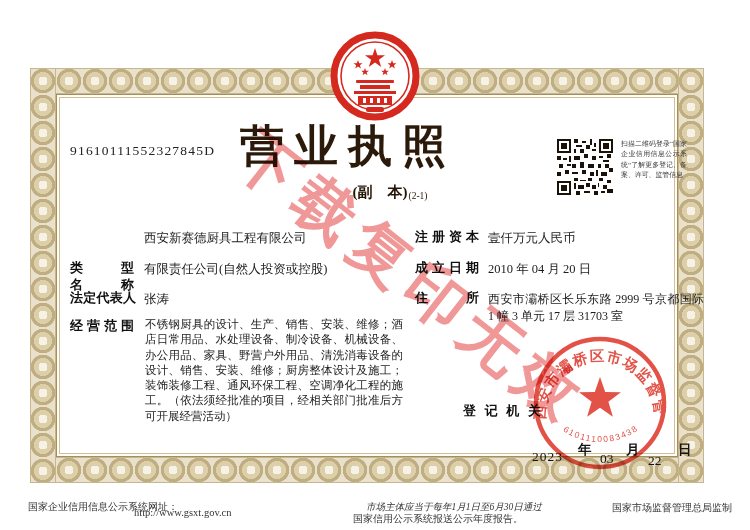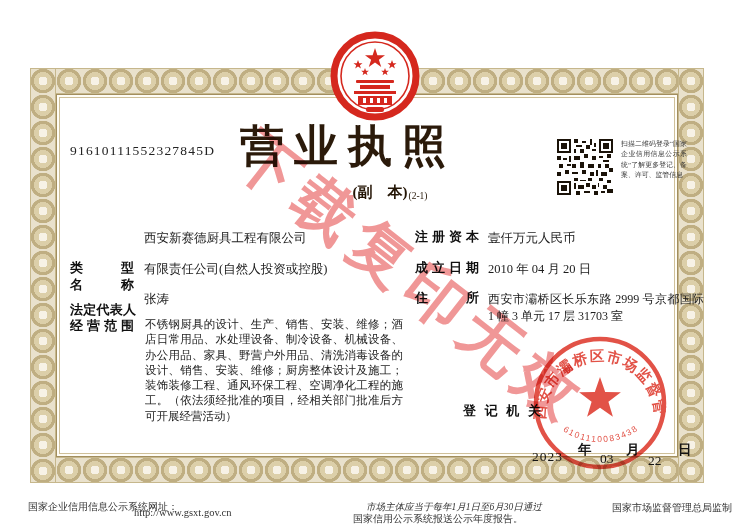--- a/index.html
+++ b/index.html
@@ -48,21 +48,21 @@
   
   .lbl {
     position:absolute; font-size:13px; font-weight:700; color:#101010;
     text-align:justify; text-align-last:justify; width:64px;
   }
   .val { position:absolute; font-size:12.5px; color:#1c1c1c; }
   .lbl-name { left:70px; top:228px;margin-top:48px; }
   .val-name { left:144px; top:230px; }
   .lbl-type { left:70px; top:259px; }
   .val-type { left:144px; top:261px; }
-  .lbl-rep  { left:70px; top:301px; width:66px; }
+  .lbl-rep  { left:70px; top:289px; width:66px; }
   .val-rep  { left:144px; top:291px; }
   .lbl-scope{ left:70px; top:317px; }
   .val-scope{ left:145px; top:317px; width:258px; font-size:11.5px; line-height:15.3px; text-align:justify; }
 
   .lbl-capital { left:415px; top:228px; }
   .val-capital { left:488px; top:230px;font-family:Liberation Serif, serif; }
   .lbl-estdate { left:415px; top:259px; }
   .val-estdate { left:488px; top:261px; }
   .lbl-address { left:415px; top:289px; }
   .val-address { left:488px; top:291px; width:216px; line-height:16.5px; text-align:justify; font-size:12px; }

